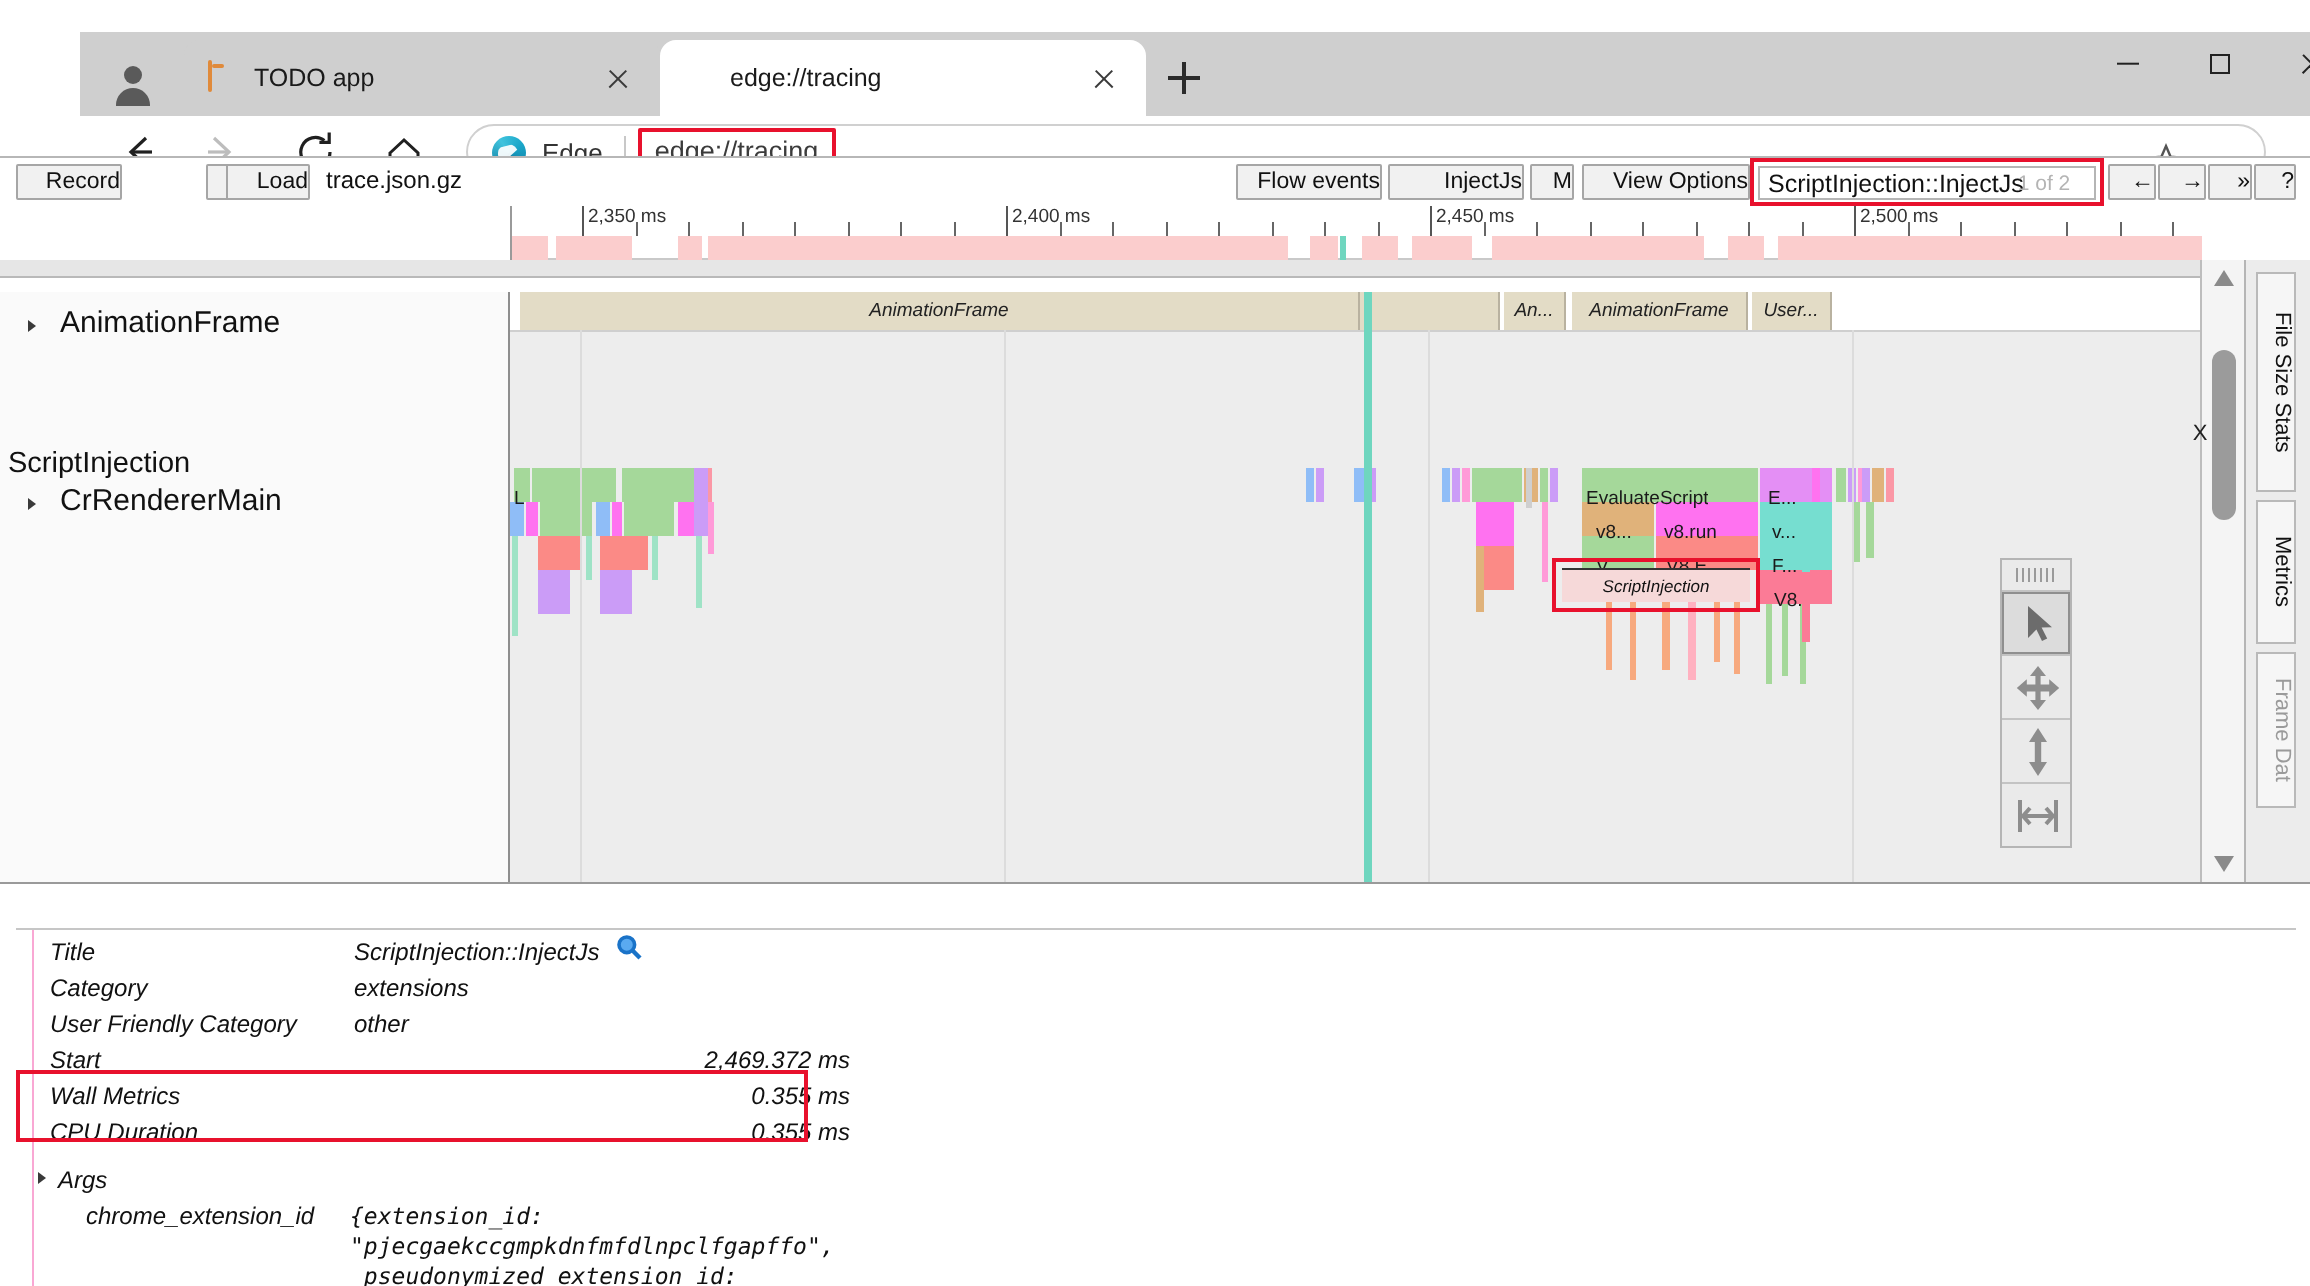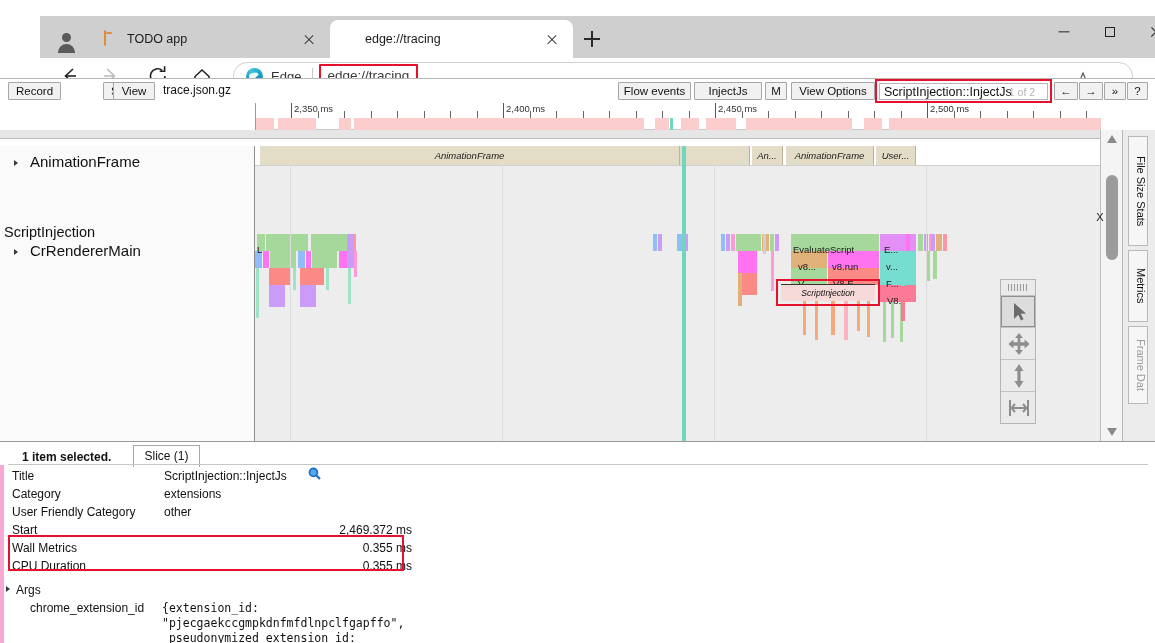--- a/index.html
+++ b/index.html
@@ -75,21 +75,21 @@
   #dots { position:absolute; right:8px; top:5px; width:30px; height:26px;
     display:flex; align-items:center; justify-content:center; gap:3px; }
   #dots i { width:3.2px; height:3.2px; border-radius:50%; background:#333; display:block; }
 
   
   #app { position:absolute; left:0; top:78px; width:1155px; height:565px; background:#fff;
     border-top:1px solid #b7b7b7; }
 
   #apptoolbar { position:absolute; left:0; top:0; width:1155px; height:24px; background:#fff; }
   .tbtn { position:absolute; top:3px; height:18px; border:1px solid #a6a6a6; background:#f1f1f1;
-    font-size:11.5px; line-height:16px; text-align:center; color:#111;
+    font-size:11.5px; line-height:16px; text-align:right; color:#111;
     font-family:"Liberation Sans", sans-serif; border-radius:1px; }
   #b-record{ left:8px;  width:53px; }
   #b-save  { left:66px; width:42px;margin-left:37px; }
   #b-load  { left:113px;width:42px; }
   #tracename{ position:absolute; left:163px; top:4px; font-size:12px; color:#111; }
   #b-flow  { left:618px; width:73px; }
   #b-proc  { left:694px; width:68px; }
   #b-m     { left:765px; width:22px; }
   #b-view  { left:791px; width:84px; }
   #searchwrap { position:absolute; left:875px; top:0px; width:177px; height:24px;
@@ -183,22 +183,22 @@
 
   
   #details { position:absolute; left:0; top:362px; width:1155px; height:203px;
     background:#fff; border-top:1px solid #9a9a9a; }
   #dtabs { position:absolute; left:0; top:3px; width:1155px; height:24px; }
   #selinfo { position:absolute; left:22px; top:5px; font-size:12px; font-weight:bold; color:#111; }
   #slicetab { position:absolute; left:133px; top:0px; width:67px; height:22px;
     border:1px solid #a8a8a8; border-bottom:none; background:#fff; font-size:12px;
     text-align:center; line-height:21px; color:#111; }
   #dline { position:absolute; left:8px; top:22px; width:1140px; height:1px; background:#c6c6c6; }
-  #dpanel { position:absolute; left:0; top:23px; width:1140px; height:178px;
-    border-left:4px solid #f9a8d4; }
+  #dpanel { position:absolute; left:16px; top:23px; width:1140px; height:178px;
+    border-left:1px solid #f9a8d4;font-style:italic; }
 
   .drow { position:absolute; left:8px; height:18px; font-size:12px; color:#111; }
   .dkey { position:absolute; left:0; top:0; white-space:nowrap; }
   .dval { position:absolute; left:152px; top:0; white-space:nowrap; }
   .dvalr { position:absolute; left:250px; width:150px; text-align:right; top:0; }
   #magnify { position:absolute; left:308px; top:403px; width:13px; height:13px; z-index:10; }
   #redrow { position:absolute; left:8px; top:455px; width:396px; height:36px;
     border:2.4px solid #e8112d; }
   .mono { font-family:"DejaVu Sans Mono", monospace; font-size:11.5px; }
 </style>
@@ -280,21 +280,21 @@
         <i></i>
       </div>
   </div>
 </div>
 
 <div id="app">
 
   <div id="apptoolbar">
     <div class="tbtn" id="b-record">Record</div>
     <div class="tbtn" id="b-save">Save</div>
-    <div class="tbtn" id="b-load">View</div>
+    <div class="tbtn" id="b-load">Load</div>
     <div id="tracename">trace.json.gz</div>
 
     <div class="tbtn" id="b-flow">Flow events</div>
     <div class="tbtn" id="b-proc">InjectJs</div>
     <div class="tbtn" id="b-m">M</div>
     <div class="tbtn" id="b-view">View Options</div>
 
     <div id="searchwrap">
       <div id="searchbox">
         <span id="searchtext">ScriptInjection::InjectJs</span>
@@ -519,24 +519,20 @@
     </div>
   </div>
 
   <div id="rtabs">
     <div class="rtab" id="rt-fss">File Size Stats</div>
     <div class="rtab" id="rt-met">Metrics</div>
     <div class="rtab" id="rt-fd">Frame Dat</div>
   </div>
 
   <div id="details">
-    <div id="dtabs">
-      <span id="selinfo">1 item selected.</span>
-      <div id="slicetab">Slice (1)</div>
-    </div>
     <div id="dline"></div>
     <div id="dpanel">
       <div id="rows">
           <div class="drow" style="top: 4px; width: 400px;">
             <span class="dkey">Title</span>
             <span class="dval">ScriptInjection::InjectJs</span>
           </div>
           <div class="drow" style="top: 22px; width: 400px;">
             <span class="dkey">Category</span>
             <span class="dval">extensions</span>

